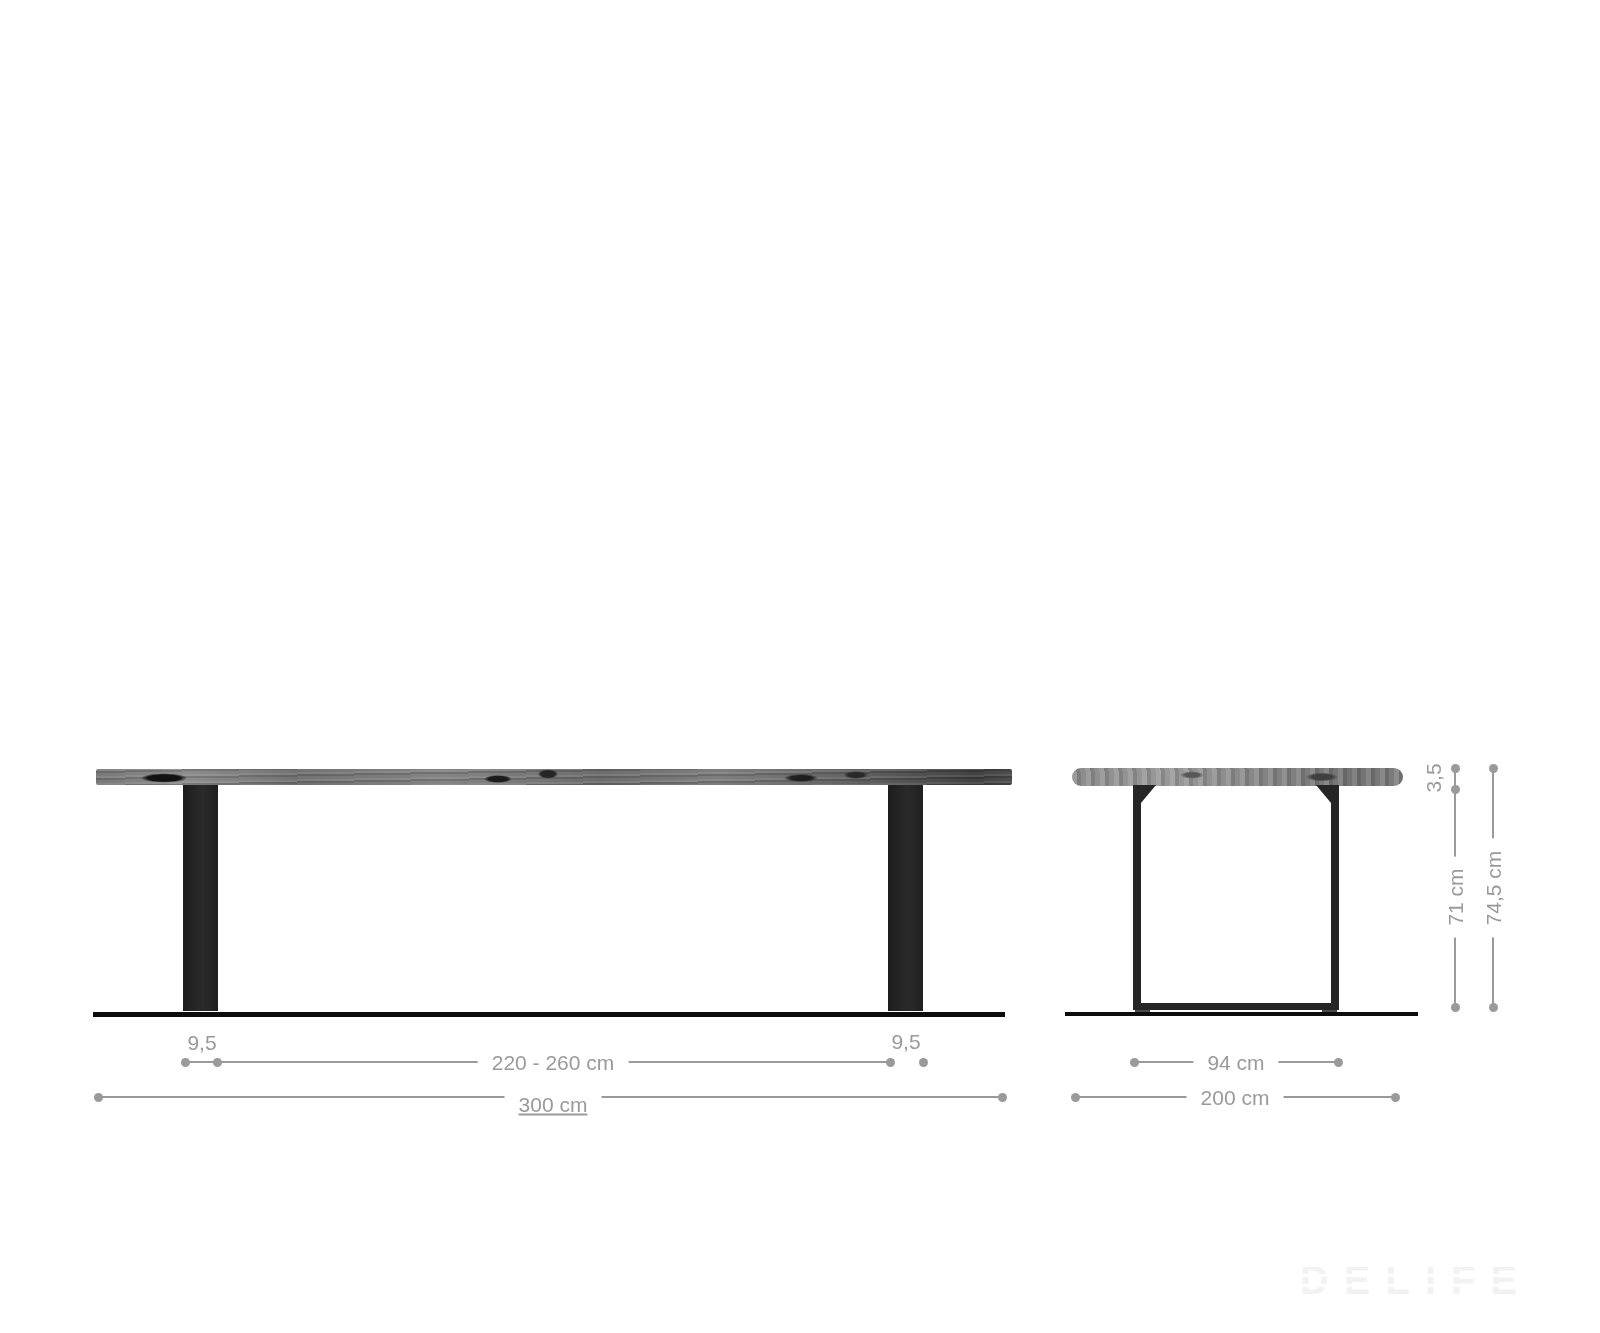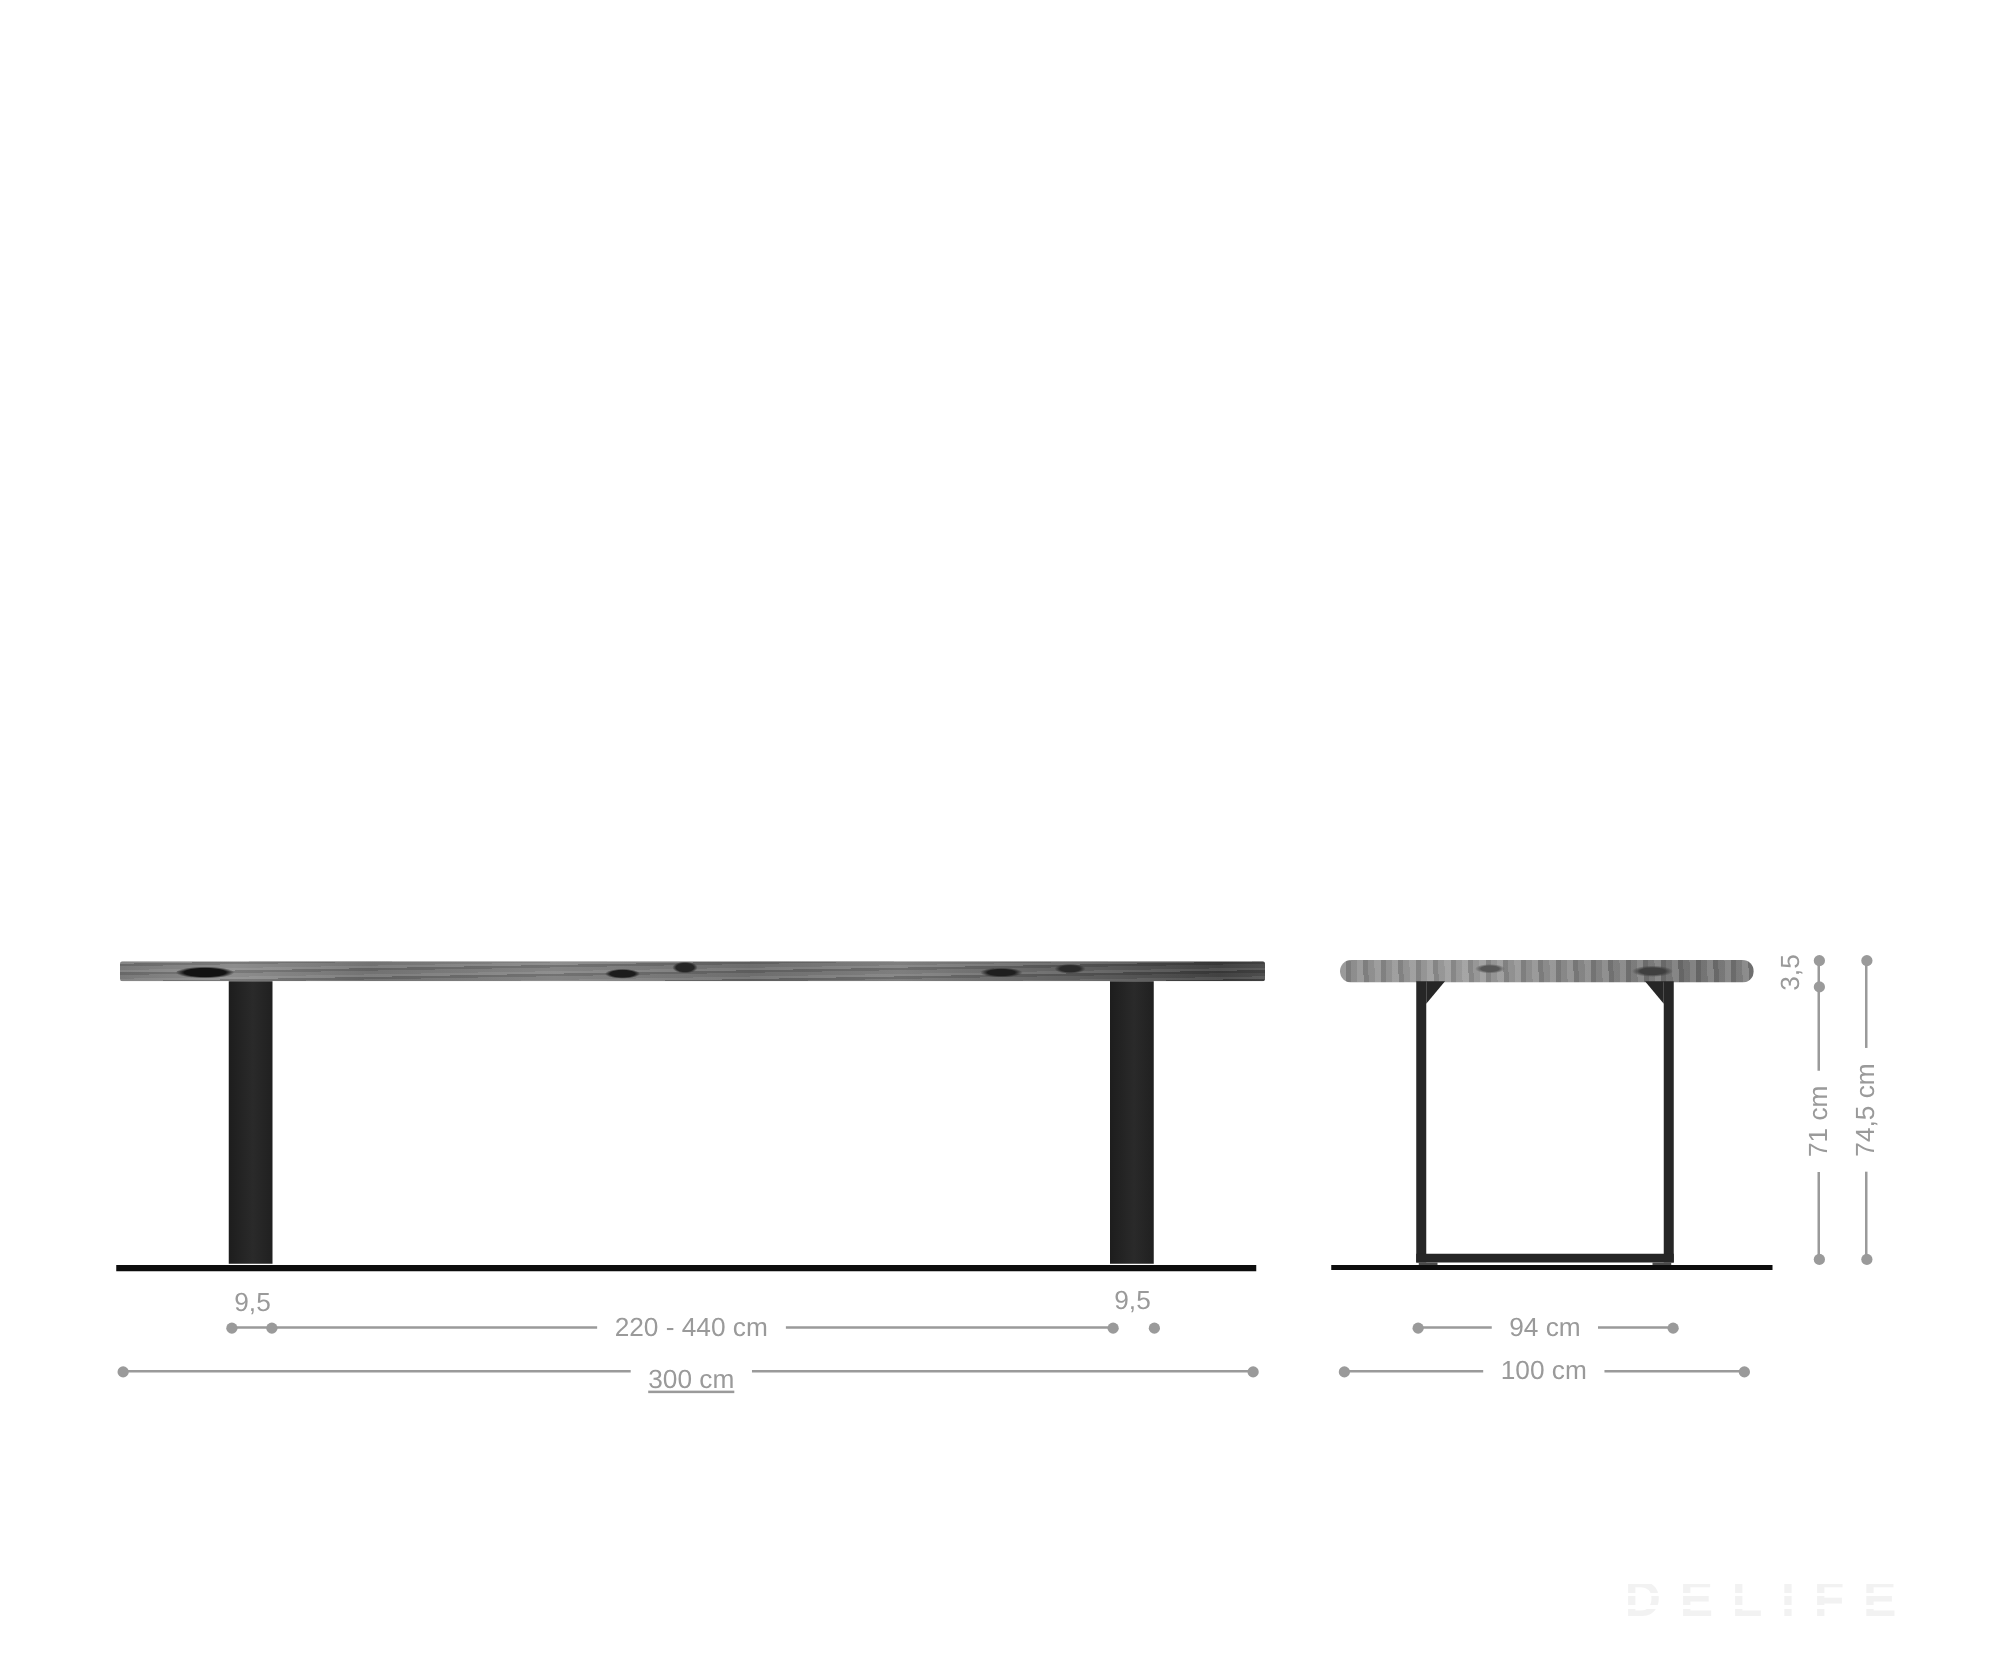--- a/index.html
+++ b/index.html
@@ -136,21 +136,21 @@
     <div class="leg-front" style="left:888px;"></div>
     <div class="floor-front"></div>
 
     <div class="dim-line-h" style="left:185px; top:1061px; width:32px;"></div>
     <div class="dim-line-h" style="left:217px; top:1061px; width:673px;"></div>
     <div class="dim-dot" style="left:181px; top:1058px;"></div>
     <div class="dim-dot" style="left:213px; top:1058px;"></div>
     <div class="dim-dot" style="left:886px; top:1058px;"></div>
     <div class="dim-dot" style="left:919px; top:1058px;"></div>
     <div class="dim-label" style="left:202px; top:1042px;">9,5</div>
-    <div class="dim-label inline" style="left:553px; top:1062px;">220 - 440 cm</div>
+    <div class="dim-label inline" style="left:553px; top:1062px;">220 - 260 cm</div>
     <div class="dim-label" style="left:906px; top:1041px;">9,5</div>
 
     <div class="dim-line-h" style="left:98px; top:1096px; width:904px;"></div>
     <div class="dim-dot" style="left:94px; top:1093px;"></div>
     <div class="dim-dot" style="left:998px; top:1093px;"></div>
     <div class="dim-label inline" style="left:553px; top:1104px;text-decoration:underline;">300 cm</div>
   </div>
 
   <div>
     <div class="tabletop-side"></div>
@@ -164,21 +164,21 @@
     <div class="floor-side"></div>
 
     <div class="dim-line-h" style="left:1134px; top:1061px; width:204px;"></div>
     <div class="dim-dot" style="left:1130px; top:1058px;"></div>
     <div class="dim-dot" style="left:1334px; top:1058px;"></div>
     <div class="dim-label inline" style="left:1236px; top:1062px;">94 cm</div>
 
     <div class="dim-line-h" style="left:1075px; top:1096px; width:320px;"></div>
     <div class="dim-dot" style="left:1071px; top:1093px;"></div>
     <div class="dim-dot" style="left:1391px; top:1093px;"></div>
-    <div class="dim-label inline" style="left:1235px; top:1097px;">100 cm</div>
+    <div class="dim-label inline" style="left:1235px; top:1097px;">200 cm</div>
 
     <div class="dim-line-v" style="left:1454px; top:768px; height:239px;"></div>
     <div class="dim-dot" style="left:1451px; top:764px;"></div>
     <div class="dim-dot" style="left:1451px; top:785px;"></div>
     <div class="dim-dot" style="left:1451px; top:1003px;"></div>
     <div class="dim-label rot" style="left:1433px; top:778px;">3,5</div>
     <div class="dim-label rot inline" style="left:1455px; top:897px;">71 cm</div>
 
     <div class="dim-line-v" style="left:1492px; top:768px; height:239px;"></div>
     <div class="dim-dot" style="left:1489px; top:764px;"></div>

